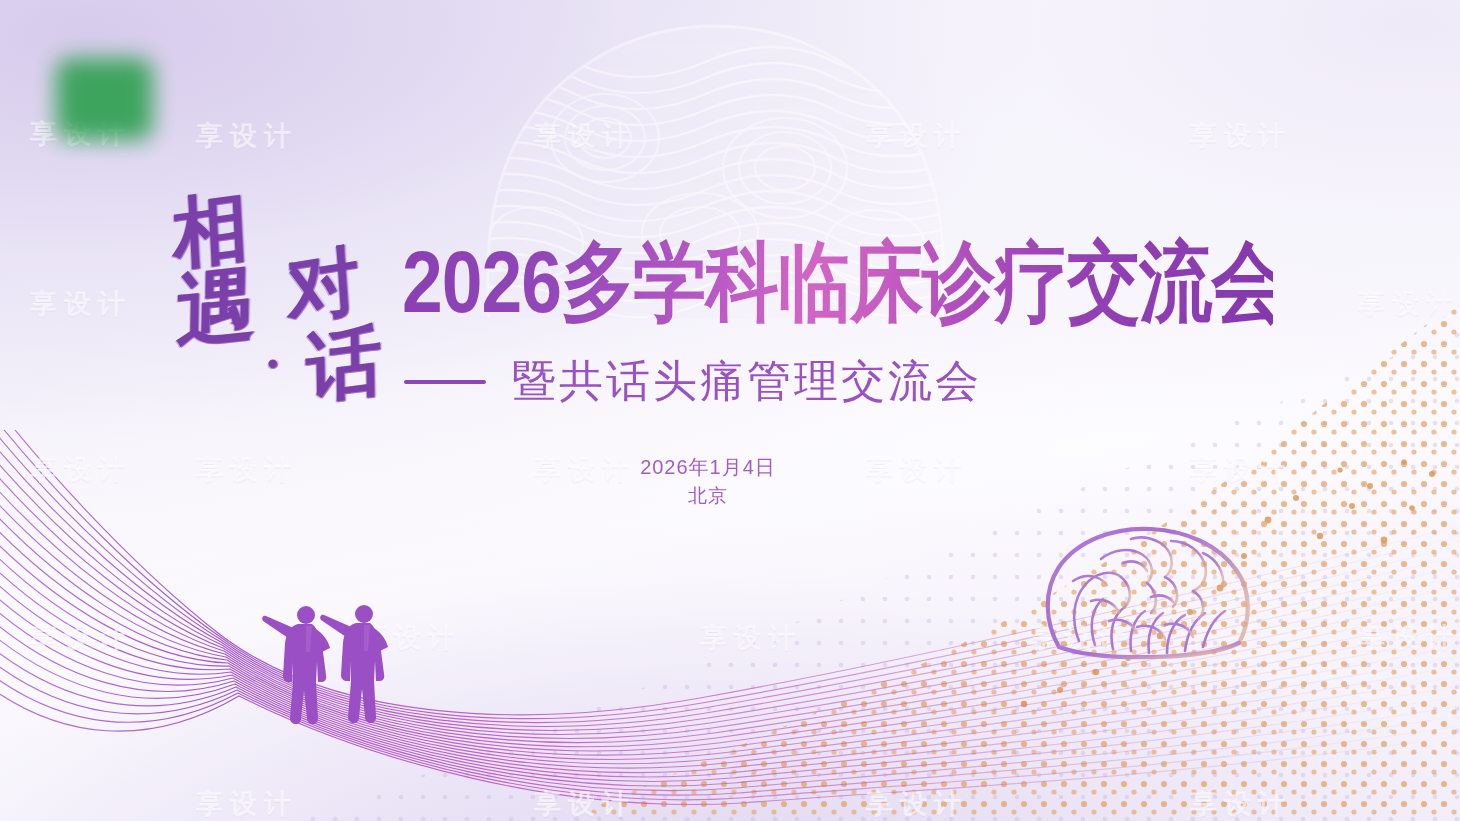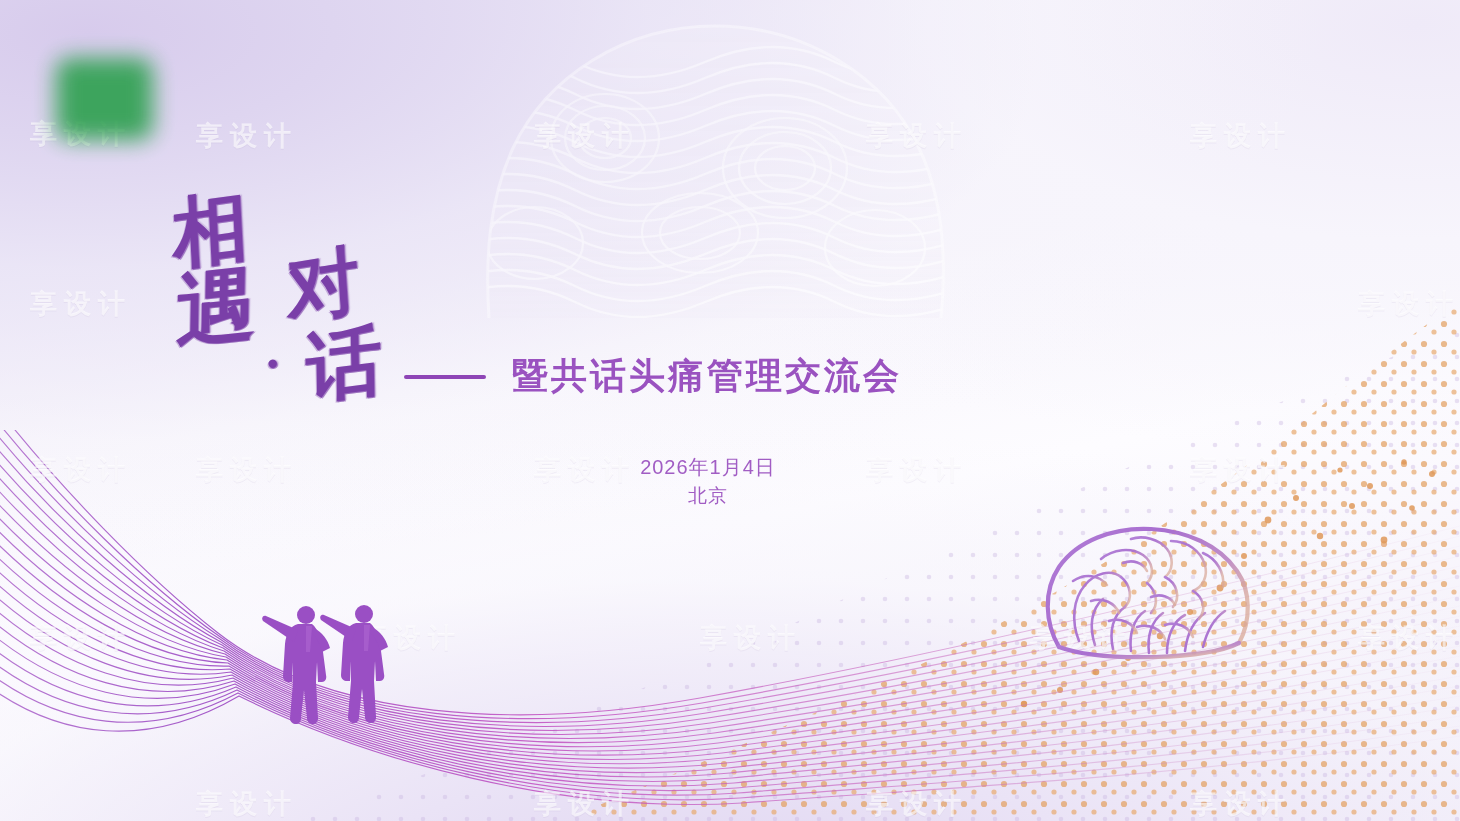--- a/index.html
+++ b/index.html
@@ -79,21 +79,21 @@
     transform-origin:left top;
   }
 
   
   #subtitle-row{
     position:absolute;left:404px;top:352px;
     display:flex;align-items:center;gap:26px;
   }
   #subtitle-rule{width:82px;height:4px;background:#8e45b6;border-radius:2px;}
   #subtitle-text{
-    font-size:36px;color:#9a52c0;font-weight:700;letter-spacing:3px;
+    font-size:44px;color:#9a52c0;font-weight:400;letter-spacing:3px;
     white-space:nowrap;
   }
 
   
   #meta{
     position:absolute;left:0;top:452px;width:1460px;
     text-align:center;
   }
   #meta .m-line{
     color:#a15dc4;font-size:20px;letter-spacing:1px;line-height:1.5;
@@ -369,20 +369,23 @@
   <div id="logo-blur"></div>
 
   <div id="calligraphy">
     <span class="cg cg1">相</span>
     <span class="cg cg2">遇</span>
     <span class="cg cgdot">·</span>
     <span class="cg cg3">对</span>
     <span class="cg cg4">话</span>
   </div>
 
+  <div id="title-block">
+    <h1 id="main-title">2026多学科临床诊疗交流会</h1>
+  </div>
 
   <div id="subtitle-row">
     <span id="subtitle-rule"></span>
     <span id="subtitle-text">暨共话头痛管理交流会</span>
   </div>
 
   <div id="meta">
     <p class="m-line date">2026年1月4日</p>
     <p class="m-line city">北京</p>
   </div>

